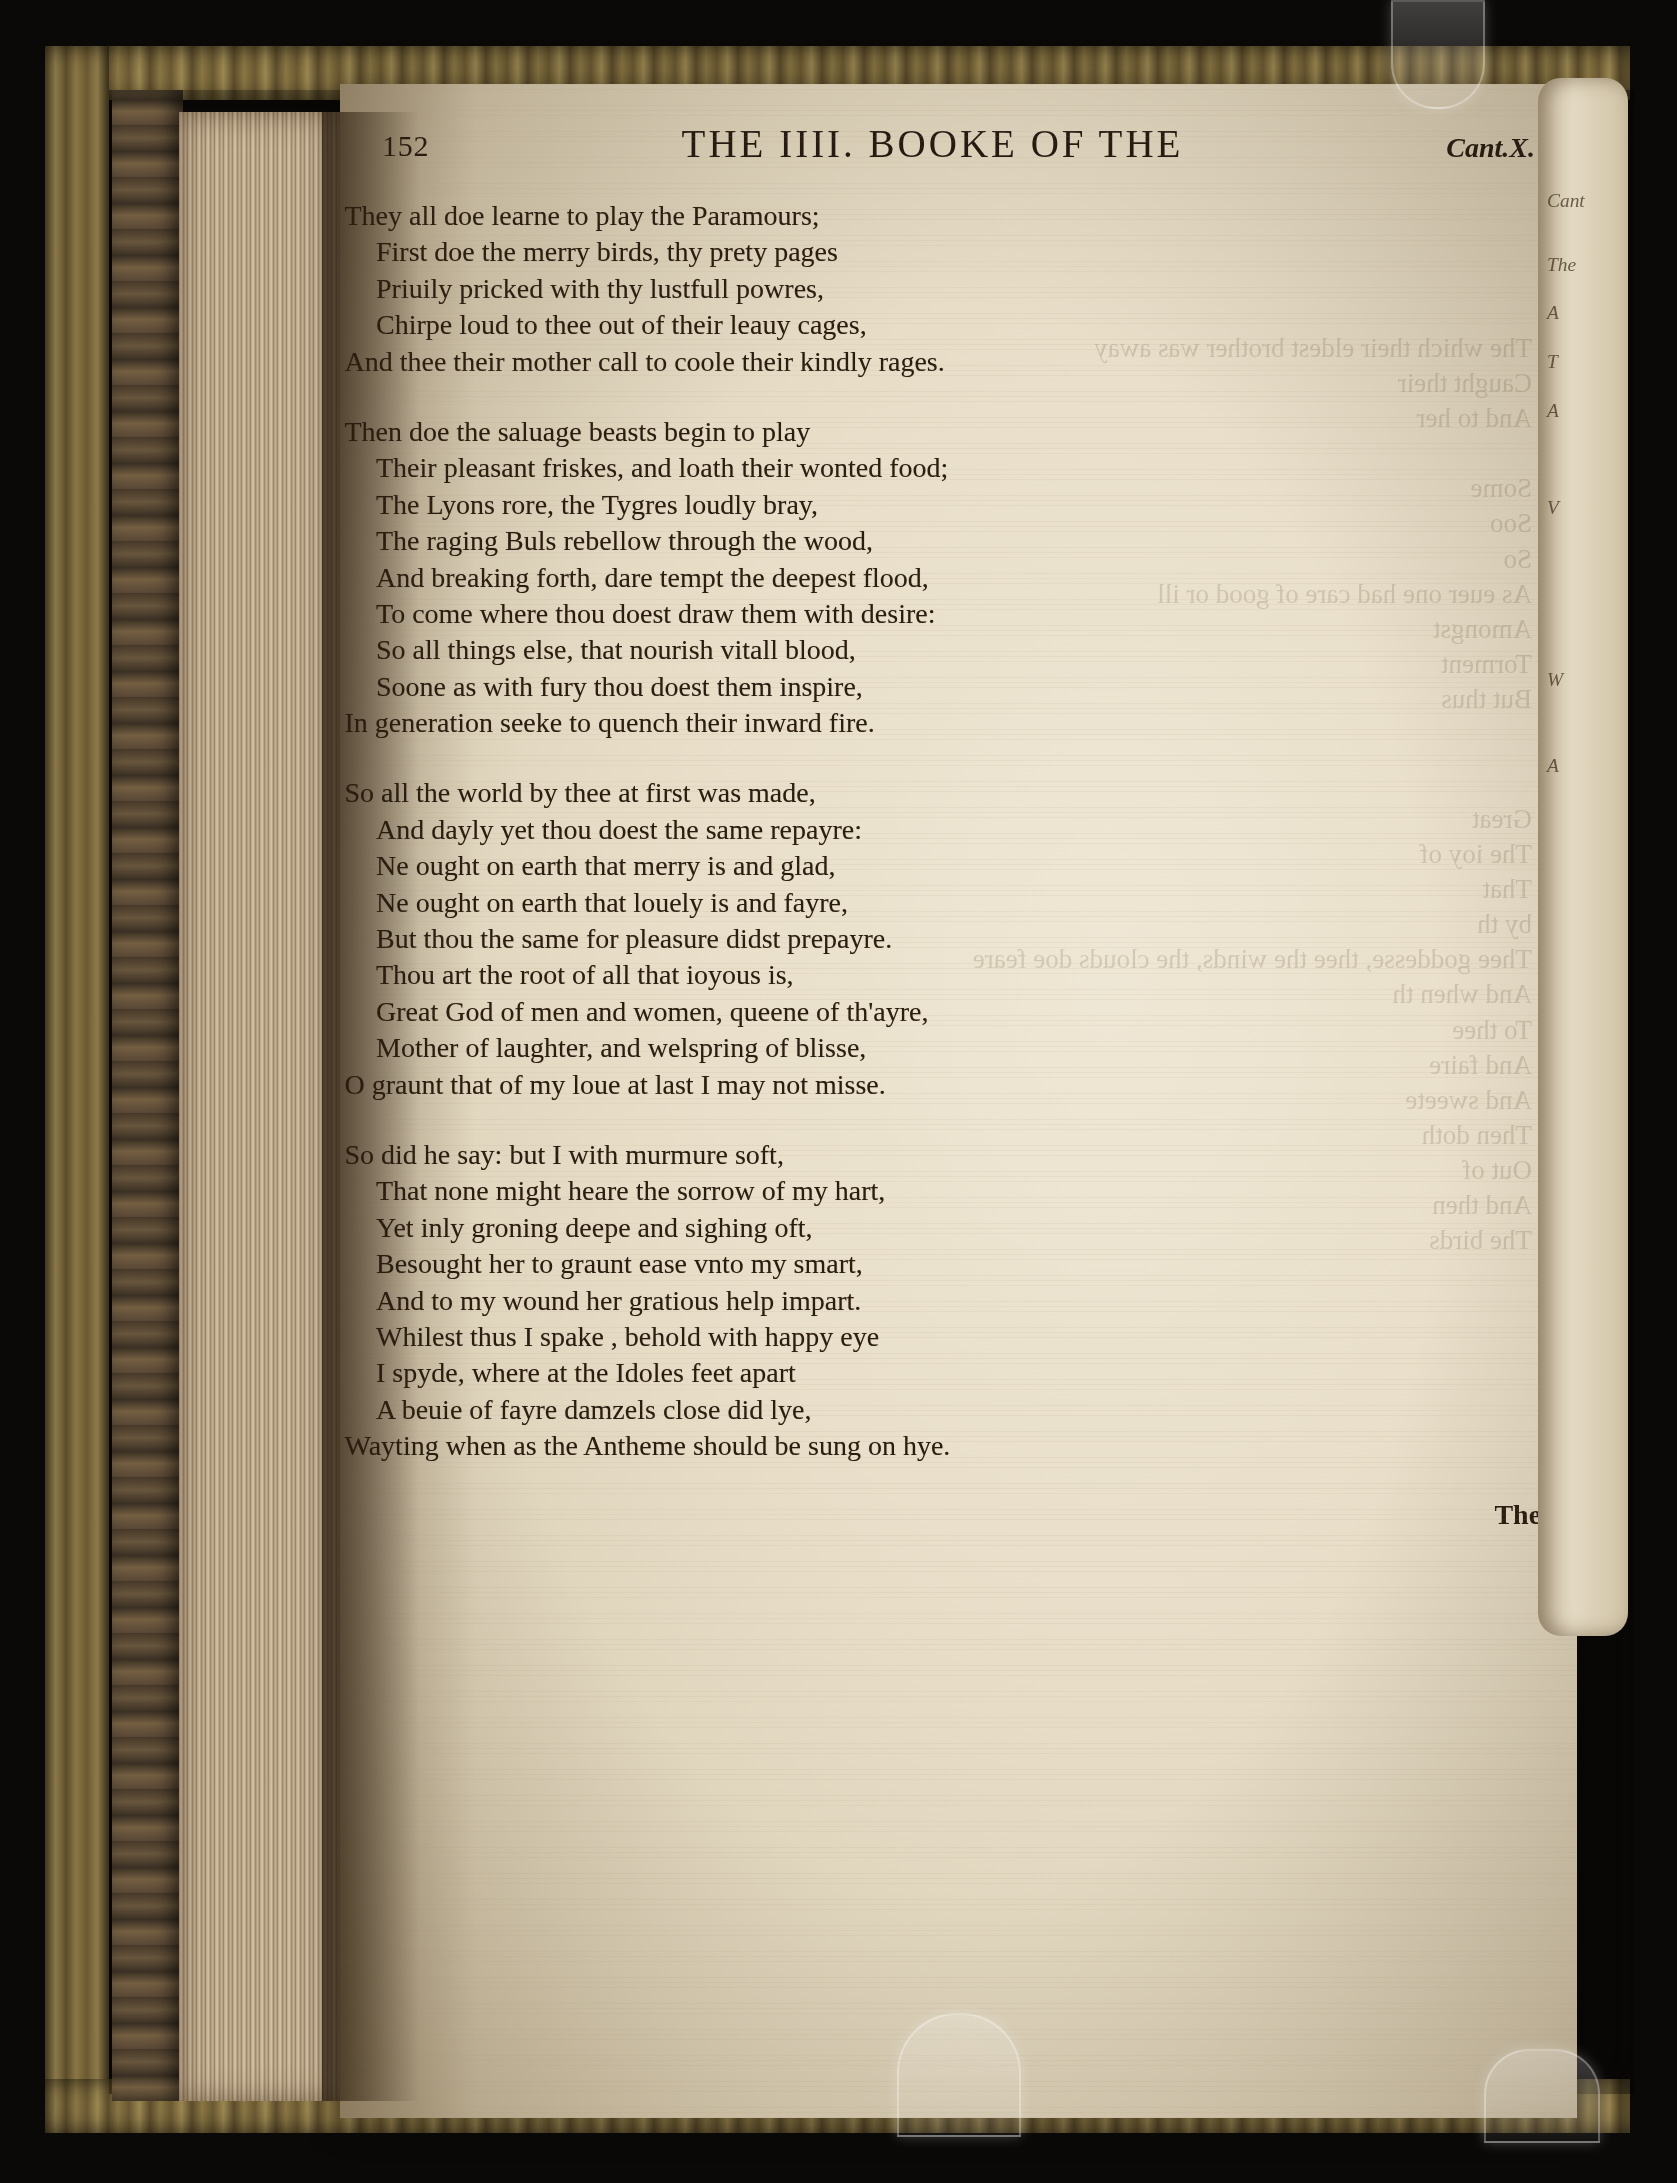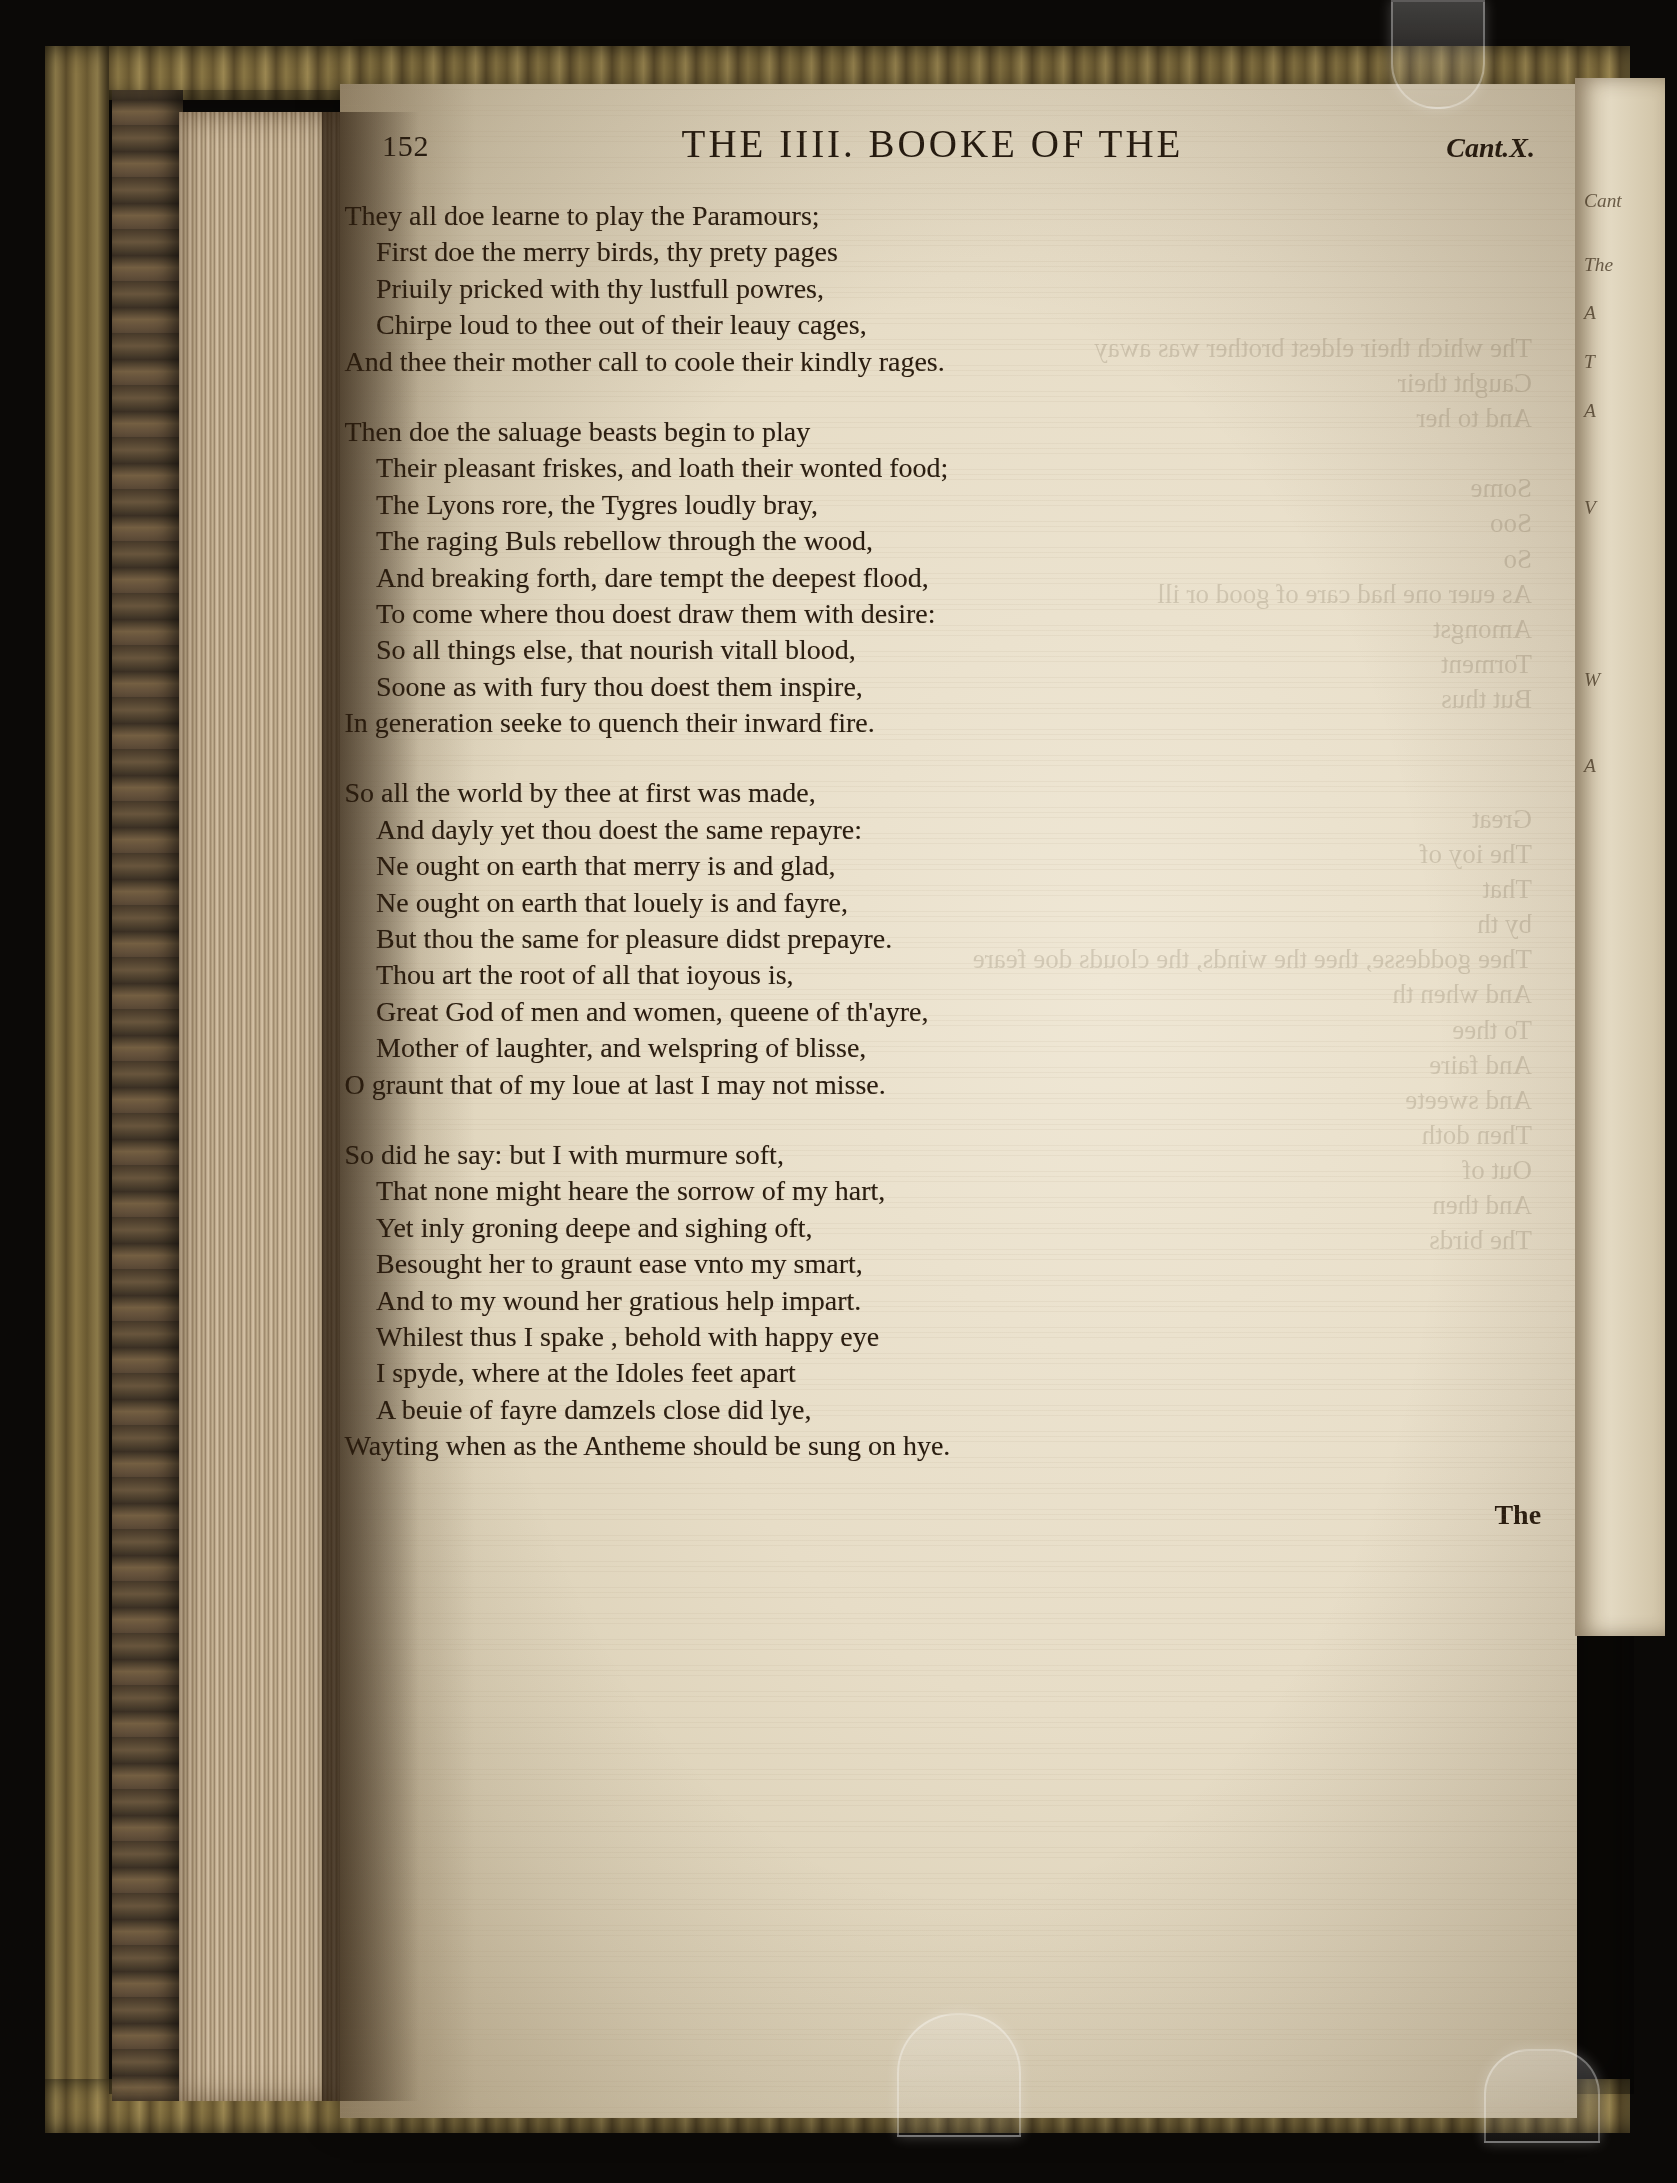--- a/index.html
+++ b/index.html
@@ -99,25 +99,26 @@
   .page-vignette {
     position: absolute; inset: 0;
     background:
       radial-gradient(ellipse at 50% 50%, rgba(0,0,0,0) 55%, rgba(60,40,18,0.22) 100%);
     pointer-events: none;
   }
 
   
   .page-right {
     position: absolute;
-    left: 1575px; top: 78px;
+    left: 1538px; top: 78px;
     width: 90px; height: 1558px;
     background: linear-gradient(90deg, #d6c9ae 0%, #e3d9c2 40%, #cfc2a5 100%);
     box-shadow: inset 10.5px 0 19.4px rgba(60,40,18,0.45);
     overflow: hidden;
+    border-radius: 23px;
   }
   .page-right .rtext {
     position: absolute;
     left: 9px;
     width: 90px;
     color: rgba(60,45,25,0.72);
     font-size: 19.4px;
     font-style: italic;
     white-space: nowrap;
   }

